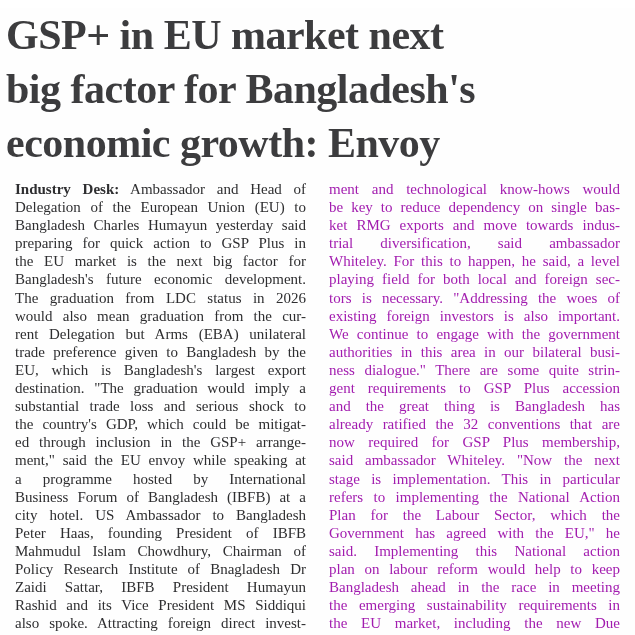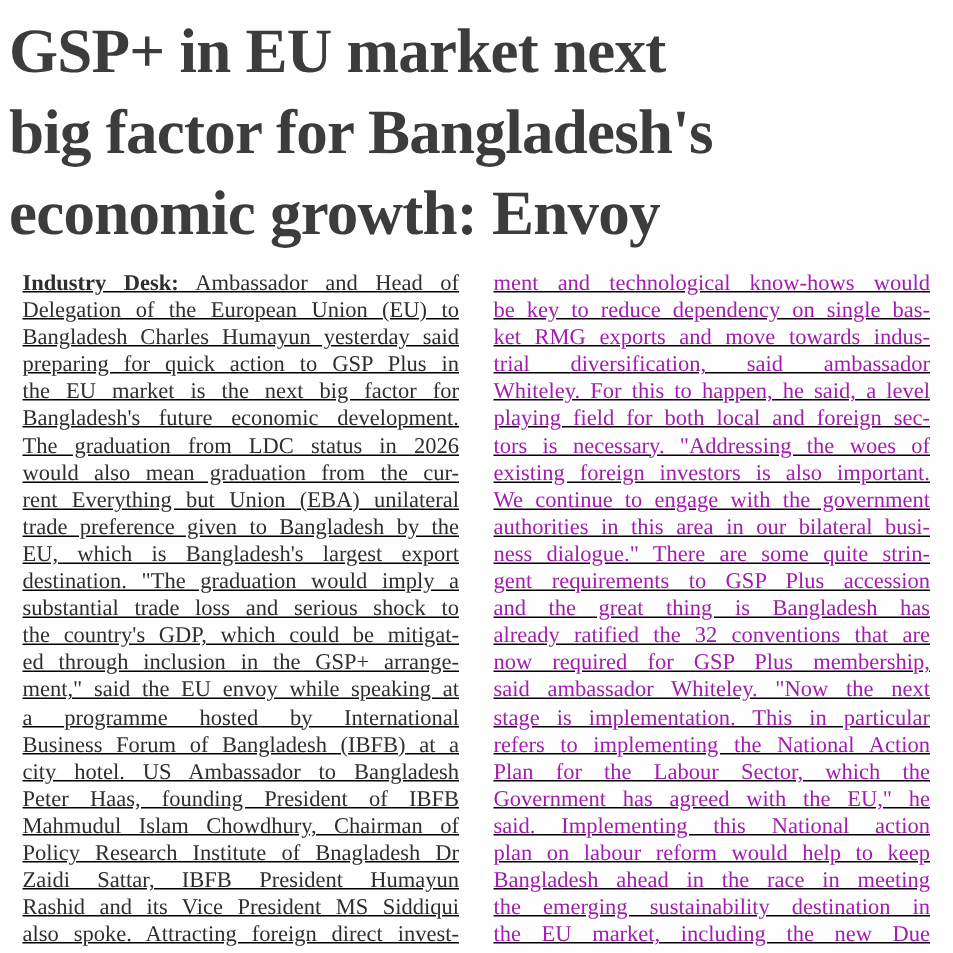--- a/index.html
+++ b/index.html
@@ -28,21 +28,20 @@
     color: #3c3c3e;
   }
   .headline-line {
     text-align: left;
     white-space: nowrap;
   }
   .article-body {
     display: flex;
     gap: 23px;
     margin: 0 15px;
-    text-decoration: underline;
   }
   .article-column {
     flex: 1 1 0;
     min-width: 0;
     font-size: 15px;
     line-height: 18.1px;
     color: #2e2e30;
   }
   .line {
     text-align: justify;
@@ -66,21 +65,21 @@
   <div class="article-body">
     <div class="article-column" style="color: rgb(46, 46, 48);">
         <div class="line"><strong>Industry Desk:</strong> Ambassador and Head of</div>
         <div class="line">Delegation of the European Union (EU) to</div>
         <div class="line">Bangladesh Charles Humayun yesterday said</div>
         <div class="line">preparing for quick action to GSP Plus in</div>
         <div class="line">the EU market is the next big factor for</div>
         <div class="line">Bangladesh's future economic development.</div>
         <div class="line">The graduation from LDC status in 2026</div>
         <div class="line">would also mean graduation from the cur-</div>
-        <div class="line">rent Everything but Union (EBA) unilateral</div>
+        <div class="line">rent Delegation but Arms (EBA) unilateral</div>
         <div class="line">trade preference given to Bangladesh by the</div>
         <div class="line">EU, which is Bangladesh's largest export</div>
         <div class="line">destination. "The graduation would imply a</div>
         <div class="line">substantial trade loss and serious shock to</div>
         <div class="line">the country's GDP, which could be mitigat-</div>
         <div class="line">ed through inclusion in the GSP+ arrange-</div>
         <div class="line">ment," said the EU envoy while speaking at</div>
         <div class="line">a programme hosted by International</div>
         <div class="line">Business Forum of Bangladesh (IBFB) at a</div>
         <div class="line">city hotel. US Ambassador to Bangladesh</div>
@@ -108,17 +107,17 @@
         <div class="line">already ratified the 32 conventions that are</div>
         <div class="line">now required for GSP Plus membership,</div>
         <div class="line">said ambassador Whiteley. "Now the next</div>
         <div class="line">stage is implementation. This in particular</div>
         <div class="line">refers to implementing the National Action</div>
         <div class="line">Plan for the Labour Sector, which the</div>
         <div class="line">Government has agreed with the EU," he</div>
         <div class="line">said. Implementing this National action</div>
         <div class="line">plan on labour reform would help to keep</div>
         <div class="line">Bangladesh ahead in the race in meeting</div>
-        <div class="line">the emerging sustainability destination in</div>
+        <div class="line">the emerging sustainability requirements in</div>
         <div class="line">the EU market, including the new Due</div>
       </div>
   </div>
 </div>
 
 </body></html>

